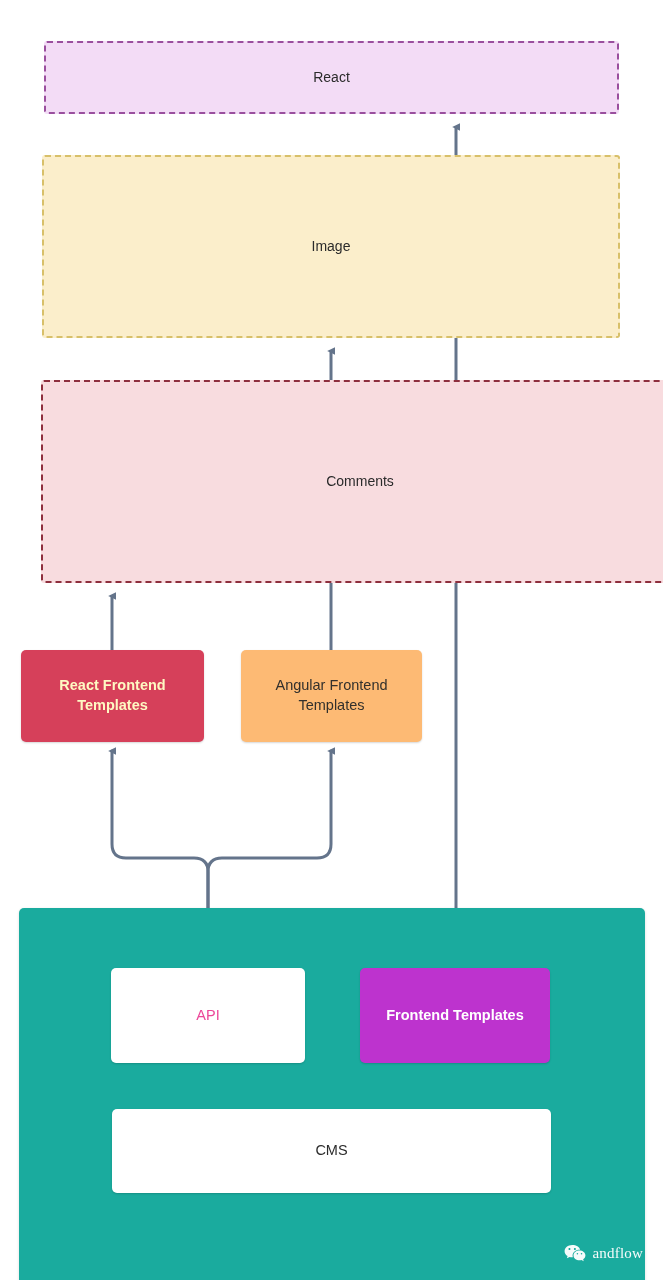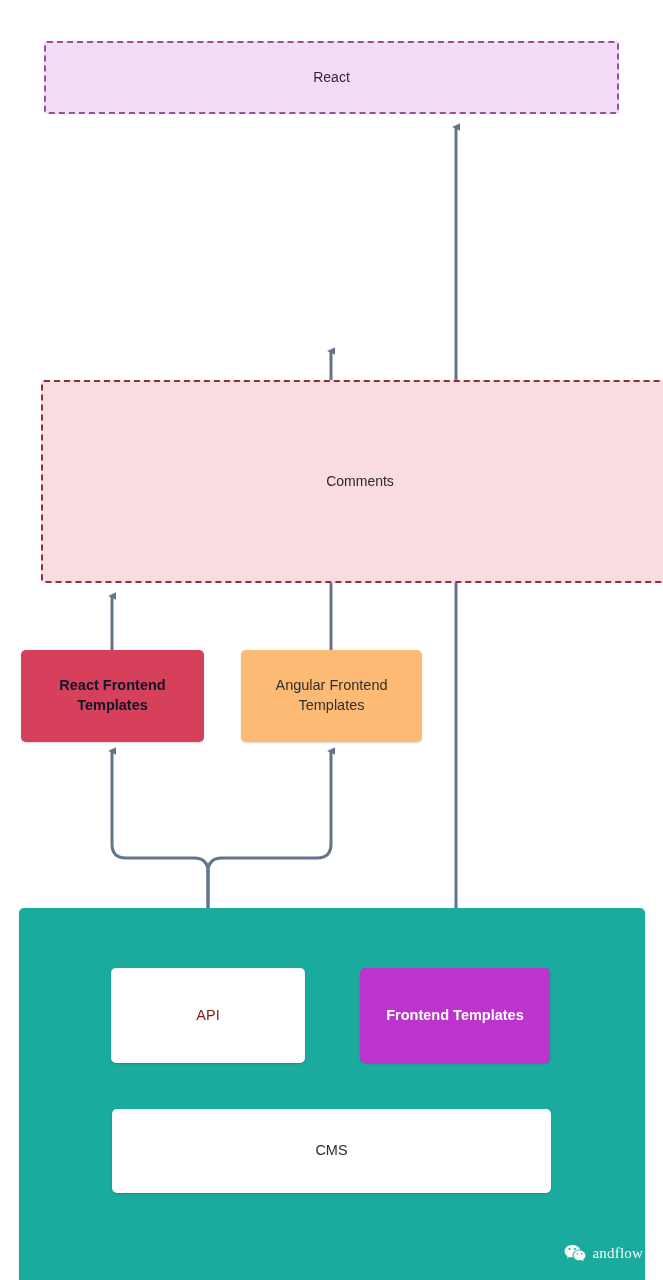--- a/index.html
+++ b/index.html
@@ -77,21 +77,21 @@
   
   .card {
     border-radius: 5px;
     font-size: 14.5px;
     box-shadow: 0 1px 2px rgba(0,0,0,.16);
   }
   .card-react {
     left: 21px; top: 650px;
     width: 183px; height: 92px;
     background: #d6405a;
-    color: #0f172a;
+    color: #fef9c3;
     font-weight: bold;
   }
   .card-angular {
     left: 241px; top: 650px;
     width: 181px; height: 92px;
     background: #fdba74;
     color: #32302c;
   }
 
   
@@ -100,21 +100,21 @@
     left: 19px; top: 908px;
     width: 626px; height: 390px;
     background: #1aab9e;
     border-radius: 5px;
     box-shadow: 0 1px 3px rgba(0,0,0,.14);
   }
   .card-api {
     left: 111px; top: 968px;
     width: 194px; height: 95px;
     background: #ffffff;
-    color: #7f1d1d;
+    color: #ec4899;
     font-size: 14.5px;
   }
   .card-fe-templates {
     left: 360px; top: 968px;
     width: 190px; height: 95px;
     background: #bd33ce;
     color: #ffffff;
     font-weight: bold;
     font-size: 14.5px;
   }
@@ -171,20 +171,23 @@
     </g>
     <g>
       <path d="M208,968 L208,872 Q208,858 222,858 L317,858 Q331,858 331,844 L331,751" stroke="#64748b" stroke-width="3" fill="none" stroke-linecap="round" marker-end="url(#arrowhead)"></path>
     </g>
   </svg>
 
   <div class="node lane lane-menu">
     <span class="label">React</span>
   </div>
 
+  <div class="node lane lane-image">
+    <span class="label">Image</span>
+  </div>
 
   <div class="node lane lane-comments">
     <span class="label">Comments</span>
   </div>
 
   <div class="node card card-react">
     <span class="label">React Frontend
 Templates</span>
   </div>
 

